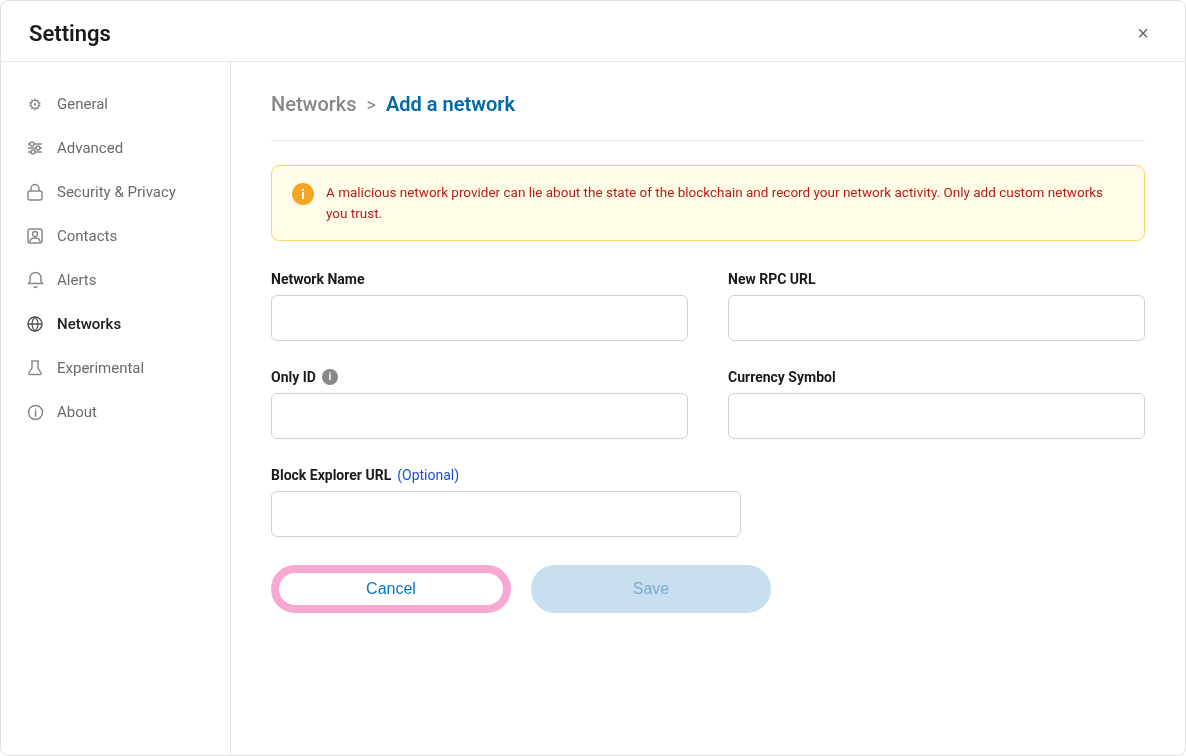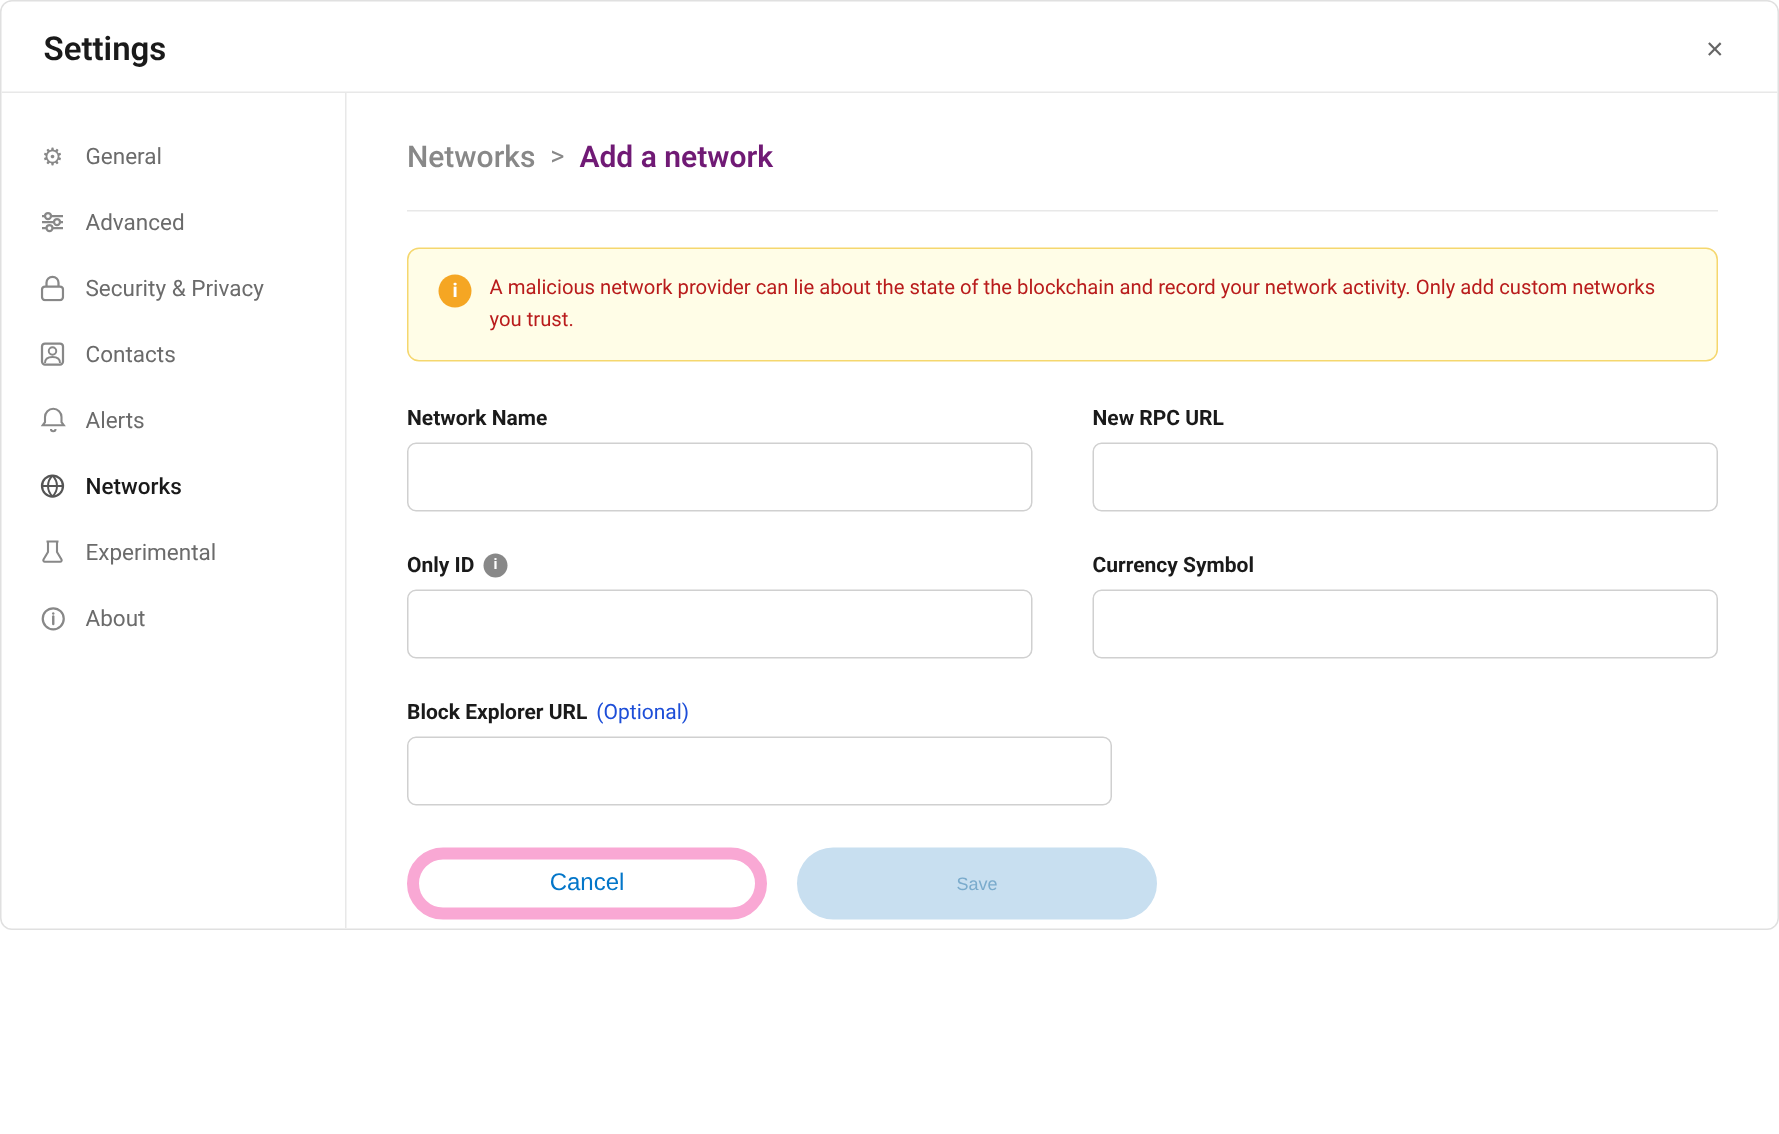--- a/index.html
+++ b/index.html
@@ -6,21 +6,21 @@
     body {
       font-family: -apple-system, BlinkMacSystemFont, 'Segoe UI', Roboto, sans-serif;
       background: #fff;
       width: 1186px;
       height: 756px;
       overflow: hidden;
       color: #333;
     }
     .settings-window {
       width: 1186px;
-      height: 620px;
+      height: 756px;
       background: #fff;
       display: flex;
       flex-direction: column;
       border: 1px solid #e0e0e0;
       border-radius: 8px;
       overflow: hidden;
     }
     .title-bar {
       display: flex;
       align-items: center;
@@ -93,21 +93,21 @@
       color: #888;
       font-weight: 500;
       cursor: pointer;
     }
     .breadcrumb-separator {
       font-size: 18px;
       color: #888;
     }
     .breadcrumb-current {
       font-size: 20px;
-      color: #701a75;
+      color: #0369a1;
       font-weight: 600;
     }
     .divider {
       border: none;
       border-top: 1px solid #e8e8e8;
       margin-bottom: 24px;
     }
     .warning-box {
       background: #fffde7;
       border: 1px solid #f5d76e;
@@ -209,21 +209,21 @@
       transition: background 0.15s;
     }
     .btn-save {
       flex: 1;
       max-width: 240px;
       height: 48px;
       border: none;
       border-radius: 30px;
       background: #c8dff0;
       color: #7aabcc;
-      font-size: 12px;
+      font-size: 16px;
       font-weight: 500;
       cursor: not-allowed;
     }
   </style>
 </head>
 <body>
 
 <div class="settings-window">
   <div class="title-bar">
     <span class="title-bar-title">Settings</span>

